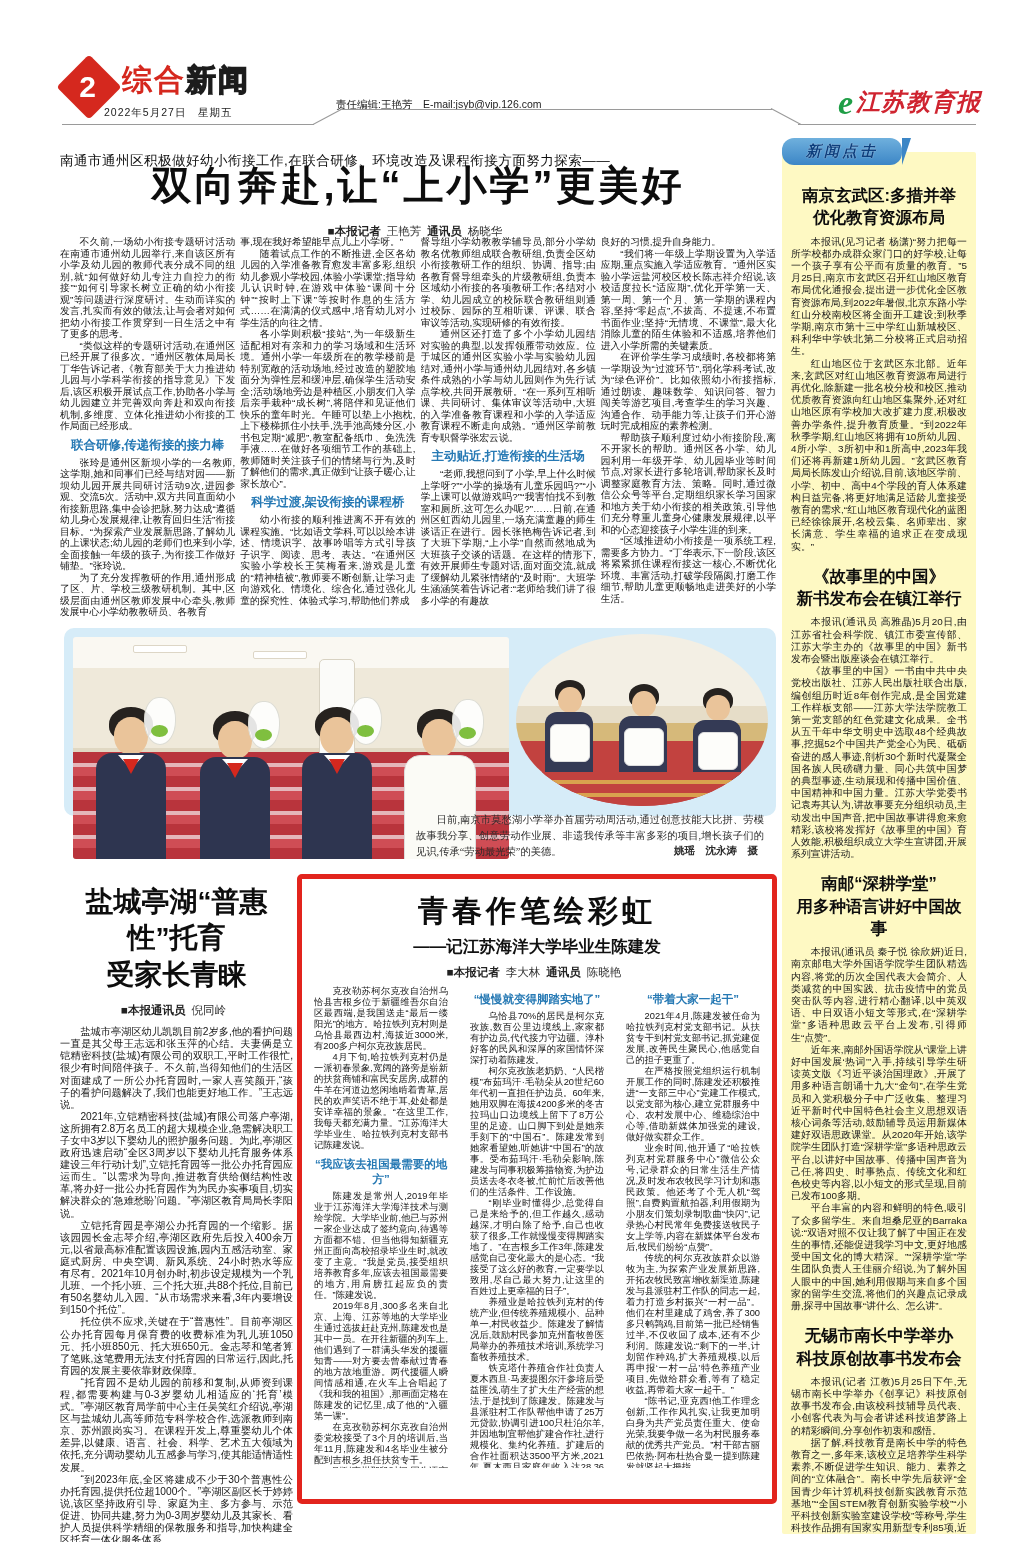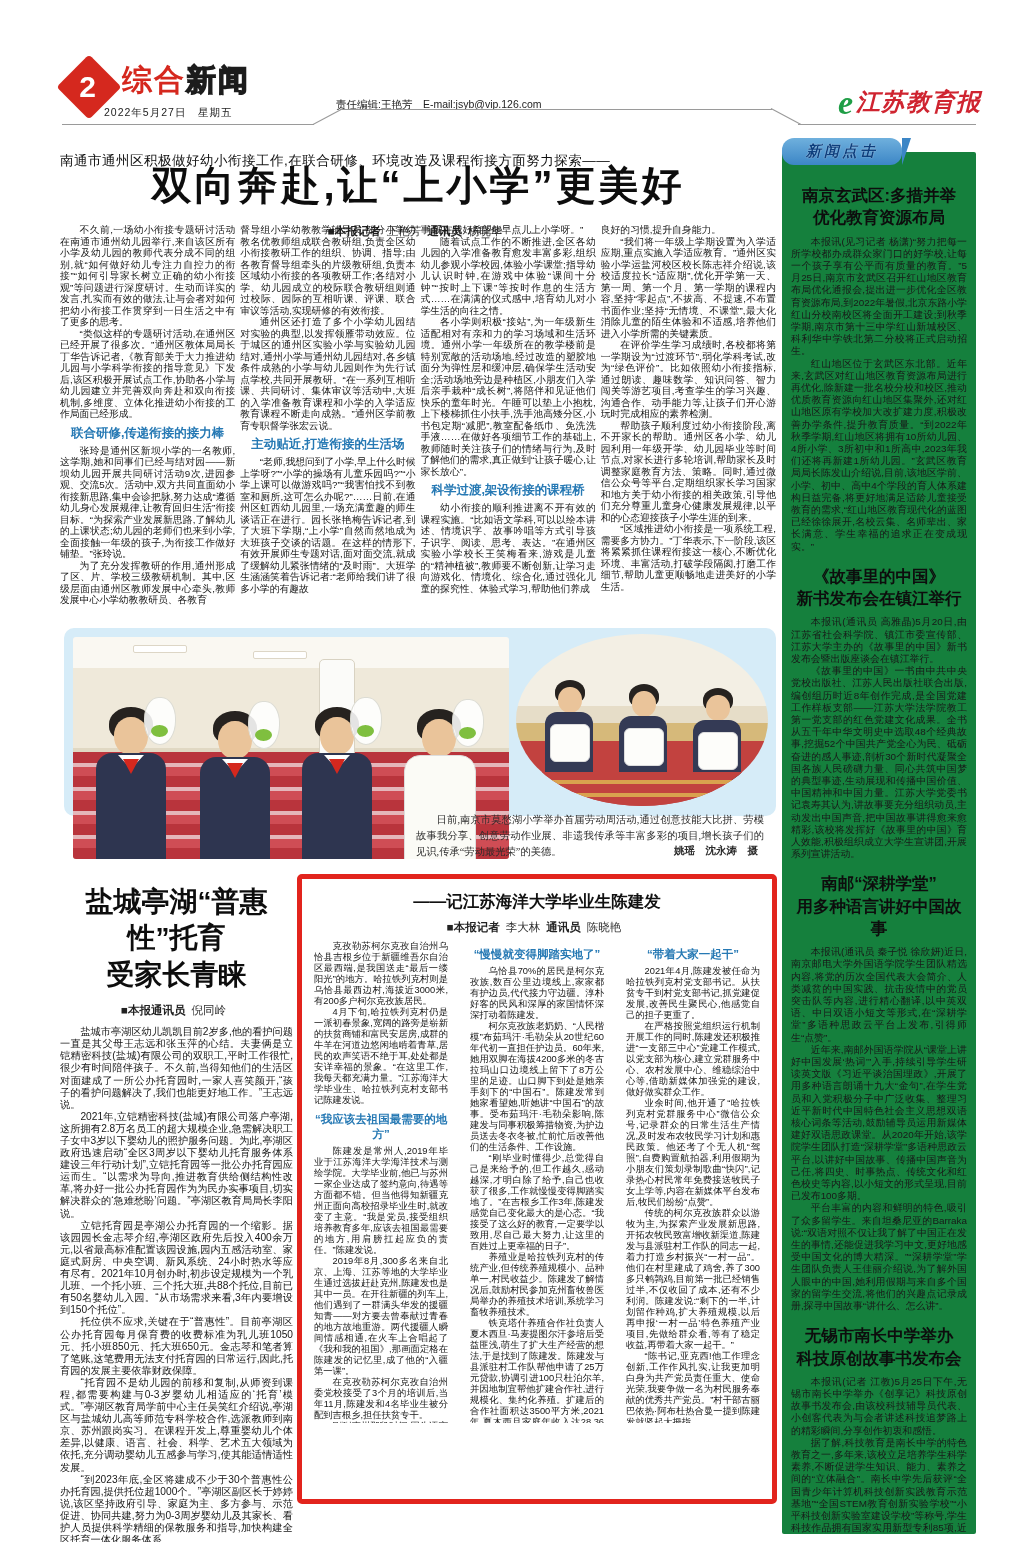--- a/index.html
+++ b/index.html
@@ -20,21 +20,21 @@
   .masthead .mt{color:#cf2430;font-size:24px;font-weight:bold;font-style:italic;letter-spacing:1px;}
   .rule{background:#9a9a9a;height:1px;}
   .diag{background:#9a9a9a;height:1px;width:34px;}
   
   .kicker{left:60px;top:138px;width:716px;font-size:13.5px;color:#111;letter-spacing:.5px;}
   .headline{left:60px;top:158px;width:716px;text-align:center;font-size:40px;font-weight:900;letter-spacing:3px;color:#0d0d0d;}
   .byline{text-align:center;font-size:11.5px;color:#222;}
   .byline b{font-weight:bold;}
   .byline .nm{font-family:"Liberation Serif",serif;color:#333;margin:0 6px;}
   .main-byline{left:60px;top:212px;width:716px;}
-  .main-cols{left:60px;top:224px;width:716px;height:386px;display:flex;gap:5px;}
+  .main-cols{left:60px;top:236px;width:716px;height:386px;display:flex;gap:5px;}
   .ncol{flex:1 1 0;overflow:hidden;font-size:9.8px;line-height:11.5px;text-align:justify;color:#151515;}
   .para{margin:0;text-indent:2em;}
   .para.cont{text-indent:0;}
   .subhead{margin:5px 0 4px;color:#2679b4;font-weight:bold;font-size:12.5px;text-align:center;line-height:1.3;}
   
   .photo-panel{left:64px;top:628px;width:712px;height:188px;background:#d6ecf8;border-radius:10px;}
   .photo-main{left:9px;top:9px;width:436px;height:222px;border-radius:3px;overflow:hidden;
     background:linear-gradient(180deg,#faf8f2 0 14%,#efe9da 14% 50%,#e0d8c3 50% 56%,#d9cfb6 56% 100%);}
   .seats{position:absolute;left:0;right:0;bottom:0;height:48%;
     background:repeating-linear-gradient(0deg,#b9343c 0 11px,#cf4d55 11px 20px,#e4b6ba 20px 24px);}
@@ -81,21 +81,21 @@
   .ft-cols{display:flex;gap:22px;height:482px;}
   .fcol{flex:1 1 0;overflow:hidden;font-size:9.3px;line-height:11px;text-align:justify;color:#151515;}
   .fcol .subhead{font-size:11.5px;margin:6px 0 4px;}
   
   .sb-badge{left:782px;top:138px;width:120px;height:27px;background:linear-gradient(180deg,#6fb0dd,#3c86c6);
     border-radius:12px;z-index:2;}
   .sb-badge .fold{position:absolute;right:-9px;top:0;width:0;height:0;
     border-top:27px solid #3c86c6;border-right:9px solid transparent;}
   .sb-badge span{display:block;color:#0d3f7e;font-weight:900;font-style:italic;font-size:15px;
     letter-spacing:3px;text-align:center;line-height:26px;text-shadow:0 0 1px #eaf4fc;}
-  .sidebar{left:782px;top:152px;width:194px;height:1382px;background:#15803d;border-radius:2px;
+  .sidebar{left:782px;top:152px;width:194px;height:1382px;background:#fef9c3;border-radius:2px;
     box-sizing:border-box;padding:32px 9px 10px;overflow:hidden;}
   .sb-title{margin:12px 2px 7px;font-size:16.5px;font-weight:900;text-align:center;line-height:1.35;color:#0d0d0d;}
   .sb-title.first{margin-top:0;}
   .sb-body{font-size:9.9px;line-height:12.2px;text-align:justify;color:#181818;}
 </style>
 </head>
 <body>
 
 <div class="page">
 
@@ -119,31 +119,31 @@
   </p>
   <div class="abs main-cols">
     <div class="ncol">
         <p class="para">不久前,一场幼小衔接专题研讨活动在南通市通州幼儿园举行,来自该区所有小学及幼儿园的教师代表分成不同的组别,就“如何做好幼儿专注力自控力的衔接”“如何引导家长树立正确的幼小衔接观”等问题进行深度研讨。生动而详实的发言,扎实而有效的做法,让与会者对如何把幼小衔接工作贯穿到一日生活之中有了更多的思考。</p>
         <p class="para">“类似这样的专题研讨活动,在通州区已经开展了很多次。”通州区教体局局长丁华告诉记者,《教育部关于大力推进幼儿园与小学科学衔接的指导意见》下发后,该区积极开展试点工作,协助各小学与幼儿园建立并完善双向奔赴和双向衔接机制,多维度、立体化推进幼小衔接的工作局面已经形成。</p>
         <h4 class="subhead">联合研修,传递衔接的接力棒</h4>
         <p class="para">张玲是通州区新坝小学的一名教师,这学期,她和同事们已经与结对园——新坝幼儿园开展共同研讨活动9次,进园参观、交流5次。活动中,双方共同直面幼小衔接新思路,集中会诊把脉,努力达成“遵循幼儿身心发展规律,让教育回归生活”衔接目标。“为探索产业发展新思路,了解幼儿的上课状态;幼儿园的老师们也来到小学,全面接触一年级的孩子,为衔接工作做好铺垫。”张玲说。</p>
         <p class="para">为了充分发挥教研的作用,通州形成了区、片、学校三级教研机制。其中,区级层面由通州区教师发展中心牵头,教师发展中心小学幼教教研员、各教育</p>
       </div>
     <div class="ncol">
-        <p class="para cont">督导组小学幼教教学辅导员,部分小学幼教名优教师组成联合教研组,负责全区幼小衔接教研工作的组织、协调、指导;由各教育督导组牵头的片级教研组,负责本区域幼小衔接的各项教研工作;各结对小学、幼儿园成立的校际联合教研组则通过校际、园际的互相听课、评课、联合审议等活动,实现研修的有效衔接。</p>
-        <p class="para">通州区还打造了多个小学幼儿园结对实验的典型,以发挥领雁带动效应。位于城区的通州区实验小学与实验幼儿园结对,通州小学与通州幼儿园结对,各乡镇条件成熟的小学与幼儿园则作为先行试点学校,共同开展教研。“在一系列互相听课、共同研讨、集体审议等活动中,大班的入学准备教育课程和小学的入学适应教育课程不断走向成熟。”通州区学前教育专职督学张宏云说。</p>
-        <h4 class="subhead">主动贴近,打造衔接的生活场</h4>
-        <p class="para">“老师,我想问到了小学,早上什么时候上学呀?”“小学的操场有儿童乐园吗?”“小学上课可以做游戏吗?”“我害怕找不到教室和厕所,这可怎么办呢?”……日前,在通州区虹西幼儿园里,一场充满童趣的师生谈话正在进行。园长张艳梅告诉记者,到了大班下学期,“上小学”自然而然地成为大班孩子交谈的话题。在这样的情形下,有效开展师生专题对话,面对面交流,就成了缓解幼儿紧张情绪的“及时雨”。大班学生涵涵笑着告诉记者:“老师给我们讲了很多小学的有趣故</p>
-      </div>
-    <div class="ncol">
         <p class="para cont">事,现在我好希望能早点儿上小学呀。”</p>
         <p class="para">随着试点工作的不断推进,全区各幼儿园的入学准备教育愈发丰富多彩,组织幼儿参观小学校园,体验小学课堂;指导幼儿认识时钟,在游戏中体验“课间十分钟”“按时上下课”等按时作息的生活方式……在满满的仪式感中,培育幼儿对小学生活的向往之情。</p>
         <p class="para">各小学则积极“接站”,为一年级新生适配相对有亲和力的学习场域和生活环境。通州小学一年级所在的教学楼前是特别宽敞的活动场地,经过改造的塑胶地面分为弹性层和缓冲层,确保学生活动安全;活动场地旁边是种植区,小朋友们入学后亲手栽种“成长树”,将陪伴和见证他们快乐的童年时光。午睡可以垫上小抱枕,上下楼梯抓住小扶手,洗手池高矮分区,小书包定期“减肥”,教室配备纸巾、免洗洗手液……在做好各项细节工作的基础上,教师随时关注孩子们的情绪与行为,及时了解他们的需求,真正做到“让孩子暖心,让家长放心”。</p>
         <h4 class="subhead">科学过渡,架设衔接的课程桥</h4>
         <p class="para">幼小衔接的顺利推进离不开有效的课程实施。“比如语文学科,可以以绘本讲述、情境识字、故事吟唱等方式引导孩子识字、阅读、思考、表达。”在通州区实验小学校长王笑梅看来,游戏是儿童的“精神植被”,教师要不断创新,让学习走向游戏化、情境化、综合化,通过强化儿童的探究性、体验式学习,帮助他们养成</p>
+      </div>
+    <div class="ncol">
+        <p class="para cont">督导组小学幼教教学辅导员,部分小学幼教名优教师组成联合教研组,负责全区幼小衔接教研工作的组织、协调、指导;由各教育督导组牵头的片级教研组,负责本区域幼小衔接的各项教研工作;各结对小学、幼儿园成立的校际联合教研组则通过校际、园际的互相听课、评课、联合审议等活动,实现研修的有效衔接。</p>
+        <p class="para">通州区还打造了多个小学幼儿园结对实验的典型,以发挥领雁带动效应。位于城区的通州区实验小学与实验幼儿园结对,通州小学与通州幼儿园结对,各乡镇条件成熟的小学与幼儿园则作为先行试点学校,共同开展教研。“在一系列互相听课、共同研讨、集体审议等活动中,大班的入学准备教育课程和小学的入学适应教育课程不断走向成熟。”通州区学前教育专职督学张宏云说。</p>
+        <h4 class="subhead">主动贴近,打造衔接的生活场</h4>
+        <p class="para">“老师,我想问到了小学,早上什么时候上学呀?”“小学的操场有儿童乐园吗?”“小学上课可以做游戏吗?”“我害怕找不到教室和厕所,这可怎么办呢?”……日前,在通州区虹西幼儿园里,一场充满童趣的师生谈话正在进行。园长张艳梅告诉记者,到了大班下学期,“上小学”自然而然地成为大班孩子交谈的话题。在这样的情形下,有效开展师生专题对话,面对面交流,就成了缓解幼儿紧张情绪的“及时雨”。大班学生涵涵笑着告诉记者:“老师给我们讲了很多小学的有趣故</p>
       </div>
     <div class="ncol">
         <p class="para cont">良好的习惯,提升自身能力。</p>
         <p class="para">“我们将一年级上学期设置为入学适应期,重点实施入学适应教育。”通州区实验小学运盐河校区校长陈志祥介绍说,该校适度拉长“适应期”,优化开学第一天、第一周、第一个月、第一学期的课程内容,坚持“零起点”,不拔高、不提速,不布置书面作业;坚持“无情境、不课堂”,最大化消除儿童的陌生体验和不适感,培养他们进入小学所需的关键素质。</p>
         <p class="para">在评价学生学习成绩时,各校都将第一学期设为“过渡环节”,弱化学科考试,改为“绿色评价”。比如依照幼小衔接指标,通过朗读、趣味数学、知识问答、智力闯关等游艺项目,考查学生的学习兴趣、沟通合作、动手能力等,让孩子们开心游玩时完成相应的素养检测。</p>
         <p class="para">帮助孩子顺利度过幼小衔接阶段,离不开家长的帮助。通州区各小学、幼儿园利用一年级开学、幼儿园毕业等时间节点,对家长进行多轮培训,帮助家长及时调整家庭教育方法、策略。同时,通过微信公众号等平台,定期组织家长学习国家和地方关于幼小衔接的相关政策,引导他们充分尊重儿童身心健康发展规律,以平和的心态迎接孩子小学生涯的到来。</p>
         <p class="para">“区域推进幼小衔接是一项系统工程,需要多方协力。”丁华表示,下一阶段,该区将紧紧抓住课程衔接这一核心,不断优化环境、丰富活动,打破学段隔阂,打磨工作细节,帮助儿童更顺畅地走进美好的小学生活。</p>
       </div>
   </div>
 
@@ -224,20 +224,21 @@
         <p class="para">盐城市亭湖区幼儿凯凯目前2岁多,他的看护问题一直是其父母王志远和张玉萍的心结。夫妻俩是立铠精密科技(盐城)有限公司的双职工,平时工作很忙,很少有时间陪伴孩子。不久前,当得知他们的生活区对面建成了一所公办托育园时,一家人喜笑颜开,“孩子的看护问题解决了,我们也能更好地工作。”王志远说。</p>
         <p class="para">2021年,立铠精密科技(盐城)有限公司落户亭湖,这所拥有2.8万名员工的超大规模企业,急需解决职工子女中3岁以下婴幼儿的照护服务问题。为此,亭湖区政府迅速启动“全区3周岁以下婴幼儿托育服务体系建设三年行动计划”,立铠托育园等一批公办托育园应运而生。“以需求为导向,推进教育供给侧结构性改革,将办好一批公办托育园作为为民办实事项目,切实解决群众的‘急难愁盼’问题。”亭湖区教育局局长李阳说。</p>
         <p class="para">立铠托育园是亭湖公办托育园的一个缩影。据该园园长金志琴介绍,亭湖区政府先后投入400余万元,以省最高标准配置该园设施,园内五感活动室、家庭式厨房、中央空调、新风系统、24小时热水等应有尽有。2021年10月创办时,初步设定规模为一个乳儿班、一个托小班、三个托大班,共88个托位,目前已有50名婴幼儿入园。“从市场需求来看,3年内要增设到150个托位”。</p>
         <p class="para">托位供不应求,关键在于“普惠性”。目前亭湖区公办托育园每月保育费的收费标准为乳儿班1050元、托小班850元、托大班650元。金志琴和笔者算了笔账,这笔费用无法支付托育园的日常运行,因此,托育园的发展主要依靠财政保障。</p>
         <p class="para">“托育园不是幼儿园的前移和复制,从师资到课程,都需要构建与0-3岁婴幼儿相适应的‘托育’模式。”亭湖区教育局学前中心主任吴笑红介绍说,亭湖区与盐城幼儿高等师范专科学校合作,选派教师到南京、苏州跟岗实习。在课程开发上,尊重婴幼儿个体差异,以健康、语言、社会、科学、艺术五大领域为依托,充分调动婴幼儿五感参与学习,使其能适情适性发展。</p>
         <p class="para">“到2023年底,全区将建成不少于30个普惠性公办托育园,提供托位超1000个。”亭湖区副区长于婷婷说,该区坚持政府引导、家庭为主、多方参与、示范促进、协同共建,努力为0-3周岁婴幼儿及其家长、看护人员提供科学精细的保教服务和指导,加快构建全区托育一体化服务体系。</p>
       </div>
   </section>
 
   <section class="abs feature">
+    <h2 class="ft-title">青春作笔绘彩虹</h2>
     <p class="ft-sub">——记江苏海洋大学毕业生陈建发</p>
     <p class="byline ft-byline">
       <b>■本报记者</b><span class="nm">李大林</span><b>通讯员</b><span class="nm">陈晓艳</span>
     </p>
     <div class="ft-cols">
       <div class="fcol">
           <p class="para">克孜勒苏柯尔克孜自治州乌恰县吉根乡位于新疆维吾尔自治区最西端,是我国送走“最后一缕阳光”的地方。哈拉铁列克村则是乌恰县最西边村,海拔近3000米,有200多户柯尔克孜族居民。</p>
           <p class="para">4月下旬,哈拉铁列克村仍是一派初春景象,宽阔的路旁是崭新的扶贫商铺和富民安居房,成群的牛羊在河道边悠闲地啃着青草,居民的欢声笑语不绝于耳,处处都是安详幸福的景象。“在这里工作,我每天都充满力量。”江苏海洋大学毕业生、哈拉铁列克村支部书记陈建发说。</p>
           <h4 class="subhead">“我应该去祖国最需要的地方”</h4>
           <p class="para">陈建发是常州人,2019年毕业于江苏海洋大学海洋技术与测绘学院。大学毕业前,他已与苏州一家企业达成了签约意向,待遇等方面都不错。但当他得知新疆克州正面向高校招录毕业生时,就改变了主意。“我是党员,接受组织培养教育多年,应该去祖国最需要的地方,用肩膀扛起应负的责任。”陈建发说。</p>

